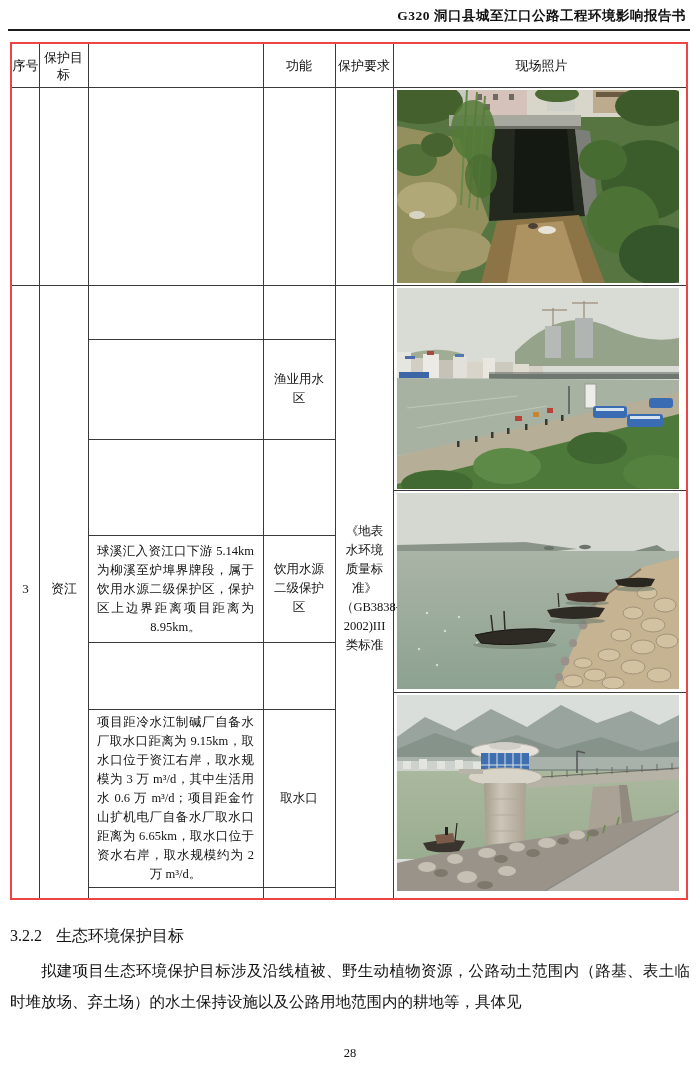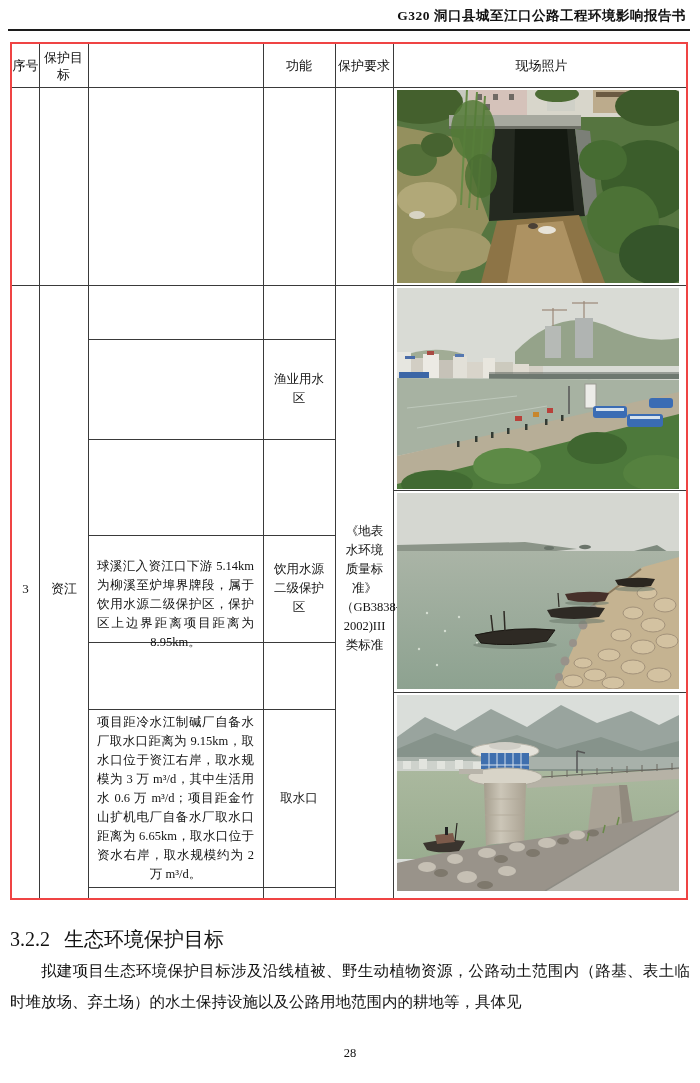--- a/index.html
+++ b/index.html
@@ -17,21 +17,21 @@
   .vline{position:absolute;top:0;bottom:0;width:1px;background:#3a3a3a;}
   .hline{position:absolute;height:1px;background:#3a3a3a;}
   .cell{position:absolute;display:flex;align-items:center;justify-content:center;
         box-sizing:border-box;text-align:center;}
   .th{font-size:13px;line-height:17px;}
   .body-txt{font-size:12.5px;line-height:19px;}
   .cell p{margin:0;width:100%;}
   .just p{text-align:justify;text-align-last:center;}
   .photo{position:absolute;display:block;}
   
-  .sec-head{position:absolute;top:926px;left:10px;font-size:20px;}
+  .sec-head{position:absolute;top:926px;left:10px;font-size:16px;}
   .sec-head .num{margin-right:14px;}
   .sec-body{position:absolute;top:956px;left:10px;width:680px;
             font-size:15.5px;line-height:30.5px;text-indent:2em;
             text-align:justify;}
   .page-num{position:absolute;top:1046px;left:0;width:100%;
             text-align:center;font-size:12.5px;}
 </style>
 </head>
 <body>
 
@@ -82,21 +82,21 @@
         <p>资江</p>
       </div>
     <div class="cell body-txt" style="left:324px;top:242px;width:57px;height:605px;padding:0 5px">
         <p>《地表水环境质量标准》（GB3838-2002)III类标准</p>
       </div>
 
     <div class="cell body-txt" style="left:252px;top:296px;width:70px;height:98px;padding:0 8px">
         <p>渔业用水区</p>
       </div>
 
-    <div class="cell body-txt just" style="left:77px;top:508px;width:173px;height:105px;padding:2px 8px">
+    <div class="cell body-txt just" style="left:77px;top:493px;width:173px;height:105px;padding:2px 8px">
         <p>球溪汇入资江口下游 5.14km 为柳溪至炉埠界牌段，属于饮用水源二级保护区，保护区上边界距离项目距离为 8.95km。</p>
       </div>
     <div class="cell body-txt" style="left:252px;top:492px;width:70px;height:105px;padding:0 8px">
         <p>饮用水源二级保护区</p>
       </div>
 
     <div class="cell body-txt just" style="left:77px;top:666px;width:173px;height:176px;padding:2px 8px">
         <p>项目距冷水江制碱厂自备水厂取水口距离为 9.15km，取水口位于资江右岸，取水规模为 3 万 m³/d，其中生活用水 0.6 万 m³/d；项目距金竹山扩机电厂自备水厂取水口距离为 6.65km，取水口位于资水右岸，取水规模约为 2 万 m³/d。</p>
       </div>
     <div class="cell body-txt" style="left:252px;top:666px;width:70px;height:176px;padding:0 8px">

